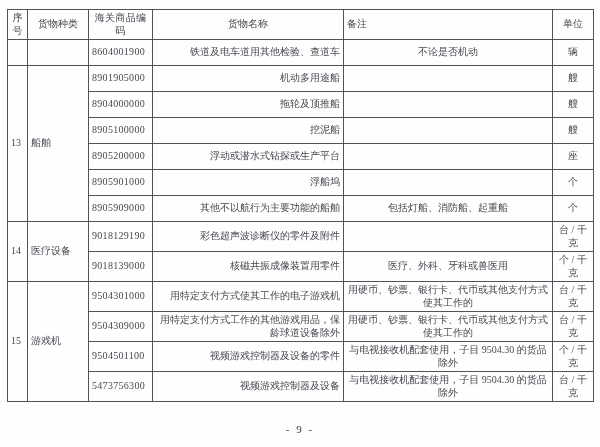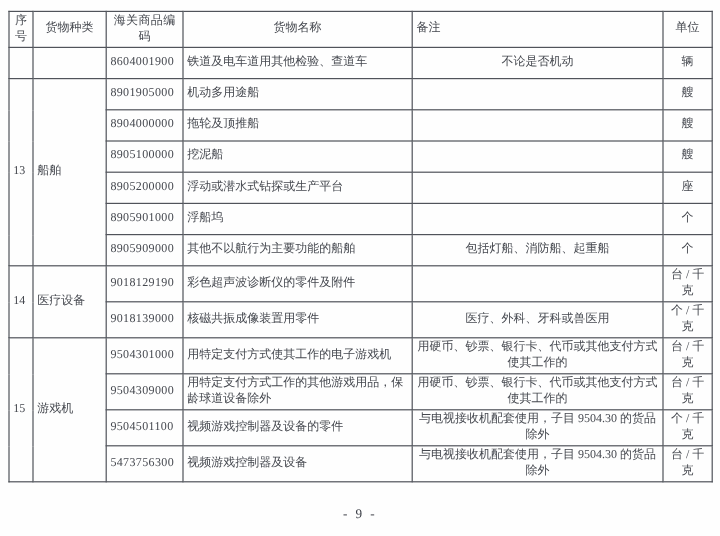--- a/index.html
+++ b/index.html
@@ -30,21 +30,21 @@
     vertical-align: middle;
     padding: 2px 3px;
     overflow: hidden;
   }
   tr.hdr th { height: 28px; text-align: center; }
   tr.r { height: 26px; }
   tr.r2 { height: 29px; }
   .c-serial { text-align: left; }
   .c-cat    { text-align: left; }
   .c-code   { text-align: left; letter-spacing: 0.3px; }
-  .c-name   { text-align: left; padding-left: 5px; }
+  .c-name   { text-align: right; padding-left: 5px; }
   .c-remark { text-align: center; padding-left: 5px; }
   .c-unit   { text-align: center; font-size: 9px; padding: 2px 1px; }
   .footer {
     position: absolute;
     left: 0;
     top: 423px;
     width: 100%;
     text-align: center;
     font-size: 11px;
     color: #3f424a;

